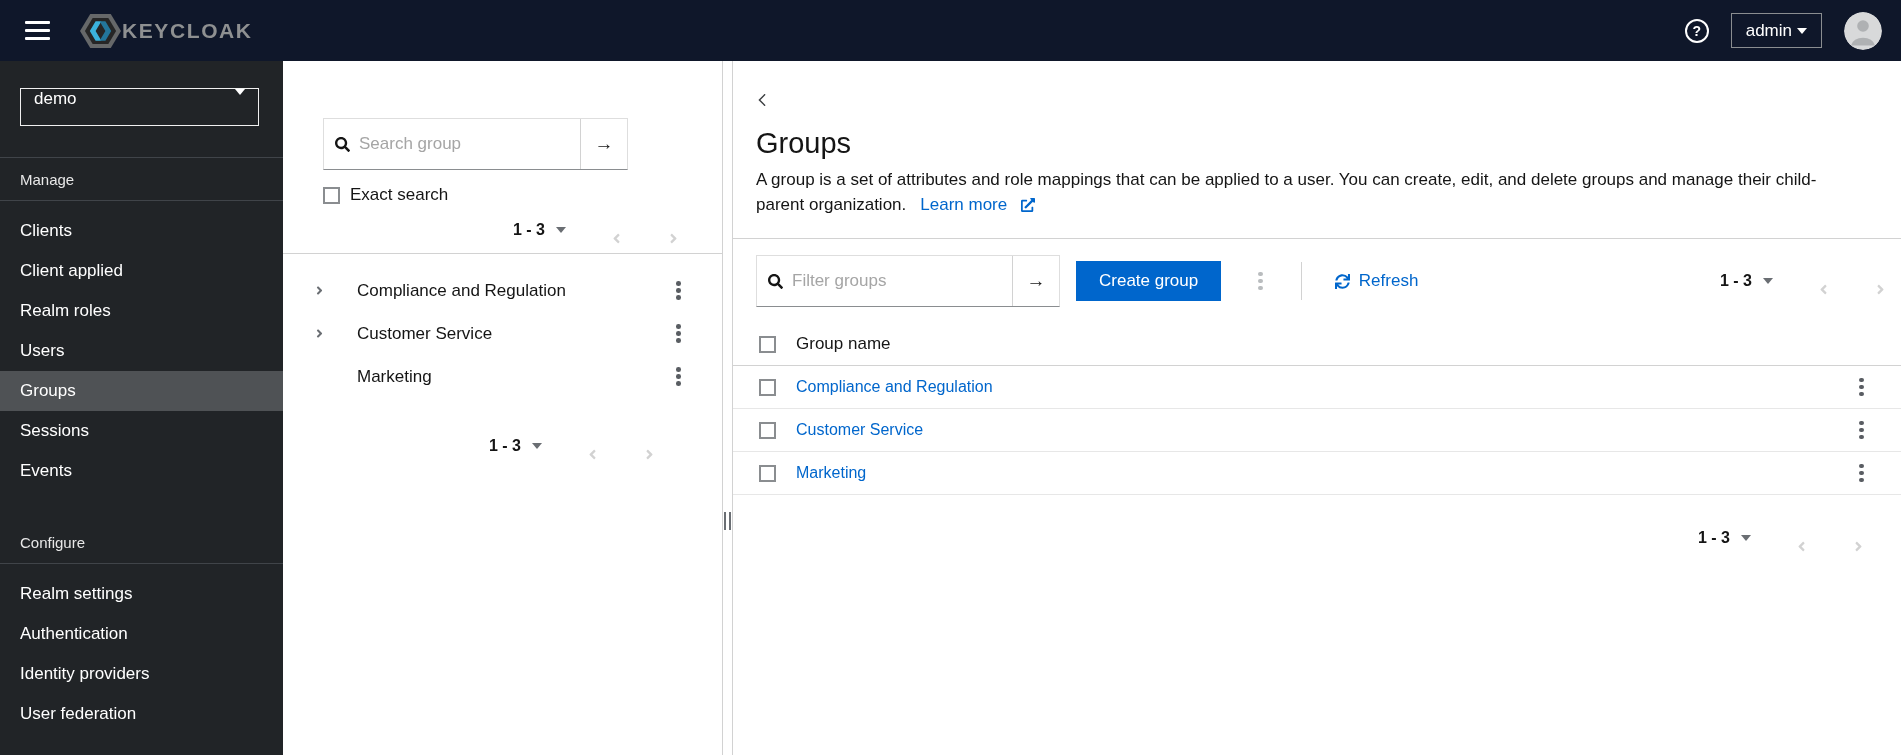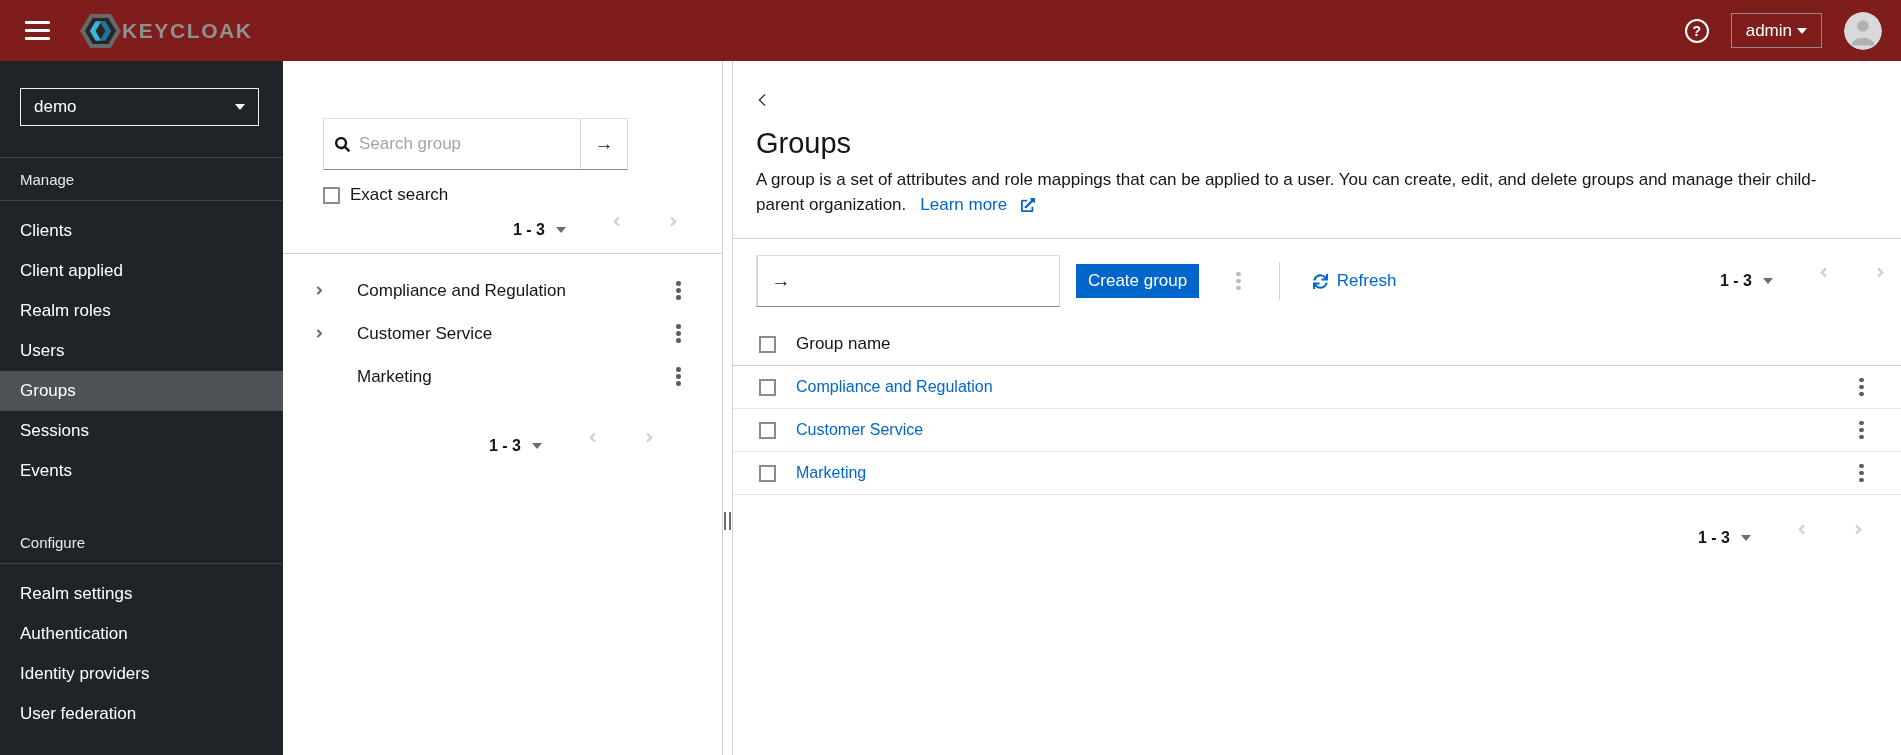--- a/index.html
+++ b/index.html
@@ -1,54 +1,54 @@
 <!DOCTYPE html>
 <html><head>
 <meta charset="utf-8">
 <style>
 *{box-sizing:border-box;margin:0;padding:0}
 html,body{width:1901px;height:755px}
 body{font-family:"Liberation Sans",sans-serif;background:#fff;overflow:hidden;color:#151515}
 .page{width:1901px;height:755px;display:flex;flex-direction:column}
 
 
-.masthead{height:61px;background:#7f1d1d;display:flex;align-items:center;padding:0 19px;flex:none}
+.masthead{height:61px;background:#0f172a;display:flex;align-items:center;padding:0 19px;flex:none}
 .nav-toggle{background:none;border:none;display:flex;flex-direction:column;justify-content:center;gap:4.5px;cursor:pointer;padding:8px 6px}
 .nav-toggle i{display:block;width:25px;height:3.3px;background:#fff;border-radius:1px}
 .brand{display:flex;align-items:center;margin-left:24px;gap:1px}
 .brand-text{font-size:21px;font-weight:700;color:#8e9091;letter-spacing:1.6px}
 .mast-right{margin-left:auto;display:flex;align-items:center;gap:22px}
 .help-btn{width:24px;height:24px;border-radius:50%;border:2px solid #fff;color:#fff;background:none;font-size:14px;font-weight:700;display:flex;align-items:center;justify-content:center;cursor:pointer;font-family:inherit}
 .user-dd{height:35px;border:1px solid #8a8d90;background:none;color:#fff;font-size:17px;font-family:inherit;display:flex;align-items:center;gap:5px;padding:0 14px;cursor:pointer}
 .caret{width:0;height:0;border-left:5px solid transparent;border-right:5px solid transparent;border-top:6px solid currentColor;display:inline-block}
 .avatar{width:38px;height:38px;border-radius:50%;overflow:hidden;flex:none;cursor:pointer}
 
 
 .app-body{flex:1;display:flex;min-height:0}
 
 
 .sidebar{width:283px;background:#212427;color:#fff;flex:none;padding-top:27px;overflow:hidden}
-.realm-select{margin:0 20px;width:239px;height:38px;border:1px solid #f0f0f0;display:flex;align-items:center;justify-content:space-between;padding:0 13px;font-size:17px;color:#fff;background:none;font-family:inherit;cursor:pointer}
+.realm-select{margin:0 20px;width:239px;height:38px;border:1px solid #f0f0f0;display:flex;align-items:flex-start;justify-content:space-between;padding:0 13px;font-size:17px;color:#fff;background:none;font-family:inherit;cursor:pointer}
 .side-divider{border-top:1px solid #404449;margin-top:31px}
 .nav-section-title{padding:13px 20px 12px;font-size:15px;color:#e8e8e8}
 .nav-divider{border-top:1px solid #404449}
 .nav-list{padding-top:10px}
 .nav-item{height:40px;display:flex;align-items:center;padding-left:20px;font-size:17px;color:#fff;cursor:pointer}
 .nav-item.active{background:#4f5255}
 .section-gap{margin-top:30px}
 
 
 .search-group{display:flex;height:52px;width:305px;border:1px solid #dedede;border-bottom-color:#8a8d90;background:#fff}
 .search-box{flex:1;display:flex;align-items:center;min-width:0}
 .search-box svg{margin:0 9px 0 11px;flex:none}
 .search-box input{border:none;outline:none;flex:1;min-width:0;font-size:17px;font-family:inherit;color:#151515;background:none}
 .search-box input::placeholder{color:#a5a5a5}
 .arrow-btn{width:47px;border:none;border-left:1px solid #d2d2d2;background:#fff;font-size:19px;font-weight:700;color:#151515;cursor:pointer;font-family:inherit}
 .cb{width:17px;height:17px;border:2px solid #8a8d90;background:#fff;flex:none;display:inline-block;cursor:pointer}
-.pagination{display:flex;align-items:flex-start;justify-content:flex-end}
+.pagination{display:flex;align-items:flex-end;justify-content:flex-end}
 .pg-toggle{display:flex;align-items:center;gap:11px;background:none;border:none;font-family:inherit;font-size:16px;font-weight:700;color:#151515;cursor:pointer;height:32px}
 .pg-toggle .caret{color:#6a6e73}
 .pg-btn{background:none;border:none;color:#d2d2d2;margin-left:44px;cursor:default;display:flex;align-items:center}
 .kebab{background:none;border:none;display:flex;flex-direction:column;align-items:center;gap:2.6px;cursor:pointer;padding:5px 7px}
 .kebab i{width:4.6px;height:4.6px;border-radius:50%;background:#595d62}
 .kebab.light i{background:#b9bcbe}
 
 
 .tree-panel{width:440px;flex:none;border-right:1px solid #d2d2d2;padding-top:57px;display:flex;flex-direction:column;background:#fff}
 .tree-panel .search-group{margin-left:40px}
@@ -70,21 +70,21 @@
 
 .main{flex:1;border-left:1px solid #d2d2d2;display:flex;flex-direction:column;min-width:0;background:#fff}
 .main-head{padding:32px 50px 0 23px}
 .back-btn{background:none;border:none;color:#3c3f42;cursor:pointer;display:block;padding:0}
 .page-title{font-size:29px;font-weight:400;margin-top:17px;color:#151515}
 .desc{font-size:17px;line-height:25px;margin-top:7px;max-width:1090px;color:#151515}
 .learn-more{color:#0066cc;text-decoration:none;margin-left:14px;display:inline-flex;align-items:center;gap:14px;cursor:pointer;white-space:nowrap}
 .head-divider{border-bottom:1px solid #d2d2d2;margin-top:21px}
 .toolbar{display:flex;align-items:center;padding:16px 14px 16px 23px}
 .toolbar .search-group{width:304px}
-.btn-primary{margin-left:16px;height:34px;padding:0 12px;background:#0066cc;color:#fff;border:none;font-size:17px;font-family:inherit;cursor:pointer}
+.btn-primary{margin-left:16px;height:40px;padding:0 23px;background:#0066cc;color:#fff;border:none;font-size:17px;font-family:inherit;cursor:pointer}
 .toolbar .kebab{margin-left:30px}
 .vdiv{width:1px;height:38px;background:#d2d2d2;margin-left:31px}
 .refresh{margin-left:33px;background:none;border:none;color:#0066cc;font-size:17px;font-family:inherit;display:flex;align-items:center;gap:9px;cursor:pointer}
 .toolbar-spacer{flex:1}
 .grid-header{height:43px;display:flex;align-items:center;padding:0 30px 0 26px;border-bottom:1px solid #d2d2d2;font-weight:400;font-size:17px}
 .grid-header .cb,.grid-row .cb{margin-right:20px}
 .grid-row{height:43px;display:flex;align-items:center;padding:0 30px 0 26px;border-bottom:1px solid #e7e7e7}
 .row-link{color:#0066cc;font-size:16px;text-decoration:none;cursor:pointer}
 .grid-row .kebab{margin-left:auto}
 .main-pg-bottom{margin-top:27px;padding-right:36px}
@@ -257,20 +257,26 @@
               <span>Learn more</span>
               <svg width="14" height="14" viewBox="0 0 512 512">
                 <path fill="#0066cc" d="M432 320h-32a16 16 0 0 0-16 16v112H64V128h144a16 16 0 0 0 16-16V80a16 16 0 0 0-16-16H48a48 48 0 0 0-48 48v352a48 48 0 0 0 48 48h352a48 48 0 0 0 48-48V336a16 16 0 0 0-16-16zM488 0H360c-21.4 0-32 25.9-17 41l35.7 35.7L135 320.4a24 24 0 0 0 0 34l23.9 23.9a24 24 0 0 0 34 0L436.3 134l35.7 35.7c15 15 41 4.5 41-17V24a24 24 0 0 0-24-24z"></path>
               </svg>
             </a></p>
       </div>
       <div class="head-divider"></div>
 
       <div class="toolbar">
         <div class="search-group">
+          <div class="search-box">
+            <svg width="15" height="15" viewBox="0 0 512 512">
+                <path fill="#151515" d="M505 442.7L405.3 343c-4.5-4.5-10.6-7-17-7H372c27.6-35.3 44-79.7 44-128C416 93.1 322.9 0 208 0S0 93.1 0 208s93.1 208 208 208c48.3 0 92.7-16.4 128-44v16.3c0 6.4 2.5 12.5 7 17l99.7 99.7c9.4 9.4 24.6 9.4 33.9 0l28.3-28.3c9.4-9.4 9.4-24.6.1-34zM208 336c-70.7 0-128-57.2-128-128 0-70.7 57.2-128 128-128 70.7 0 128 57.2 128 128 0 70.7-57.2 128-128 128z"></path>
+              </svg>
+            <input type="text" placeholder="Filter groups" style="">
+          </div>
           <button class="arrow-btn">→</button>
         </div>
         <button class="btn-primary">Create group</button>
         <button class="kebab light">
             <i></i>
             <i></i>
             <i></i>
           </button>
         <span class="vdiv"></span>
         <button class="refresh">

